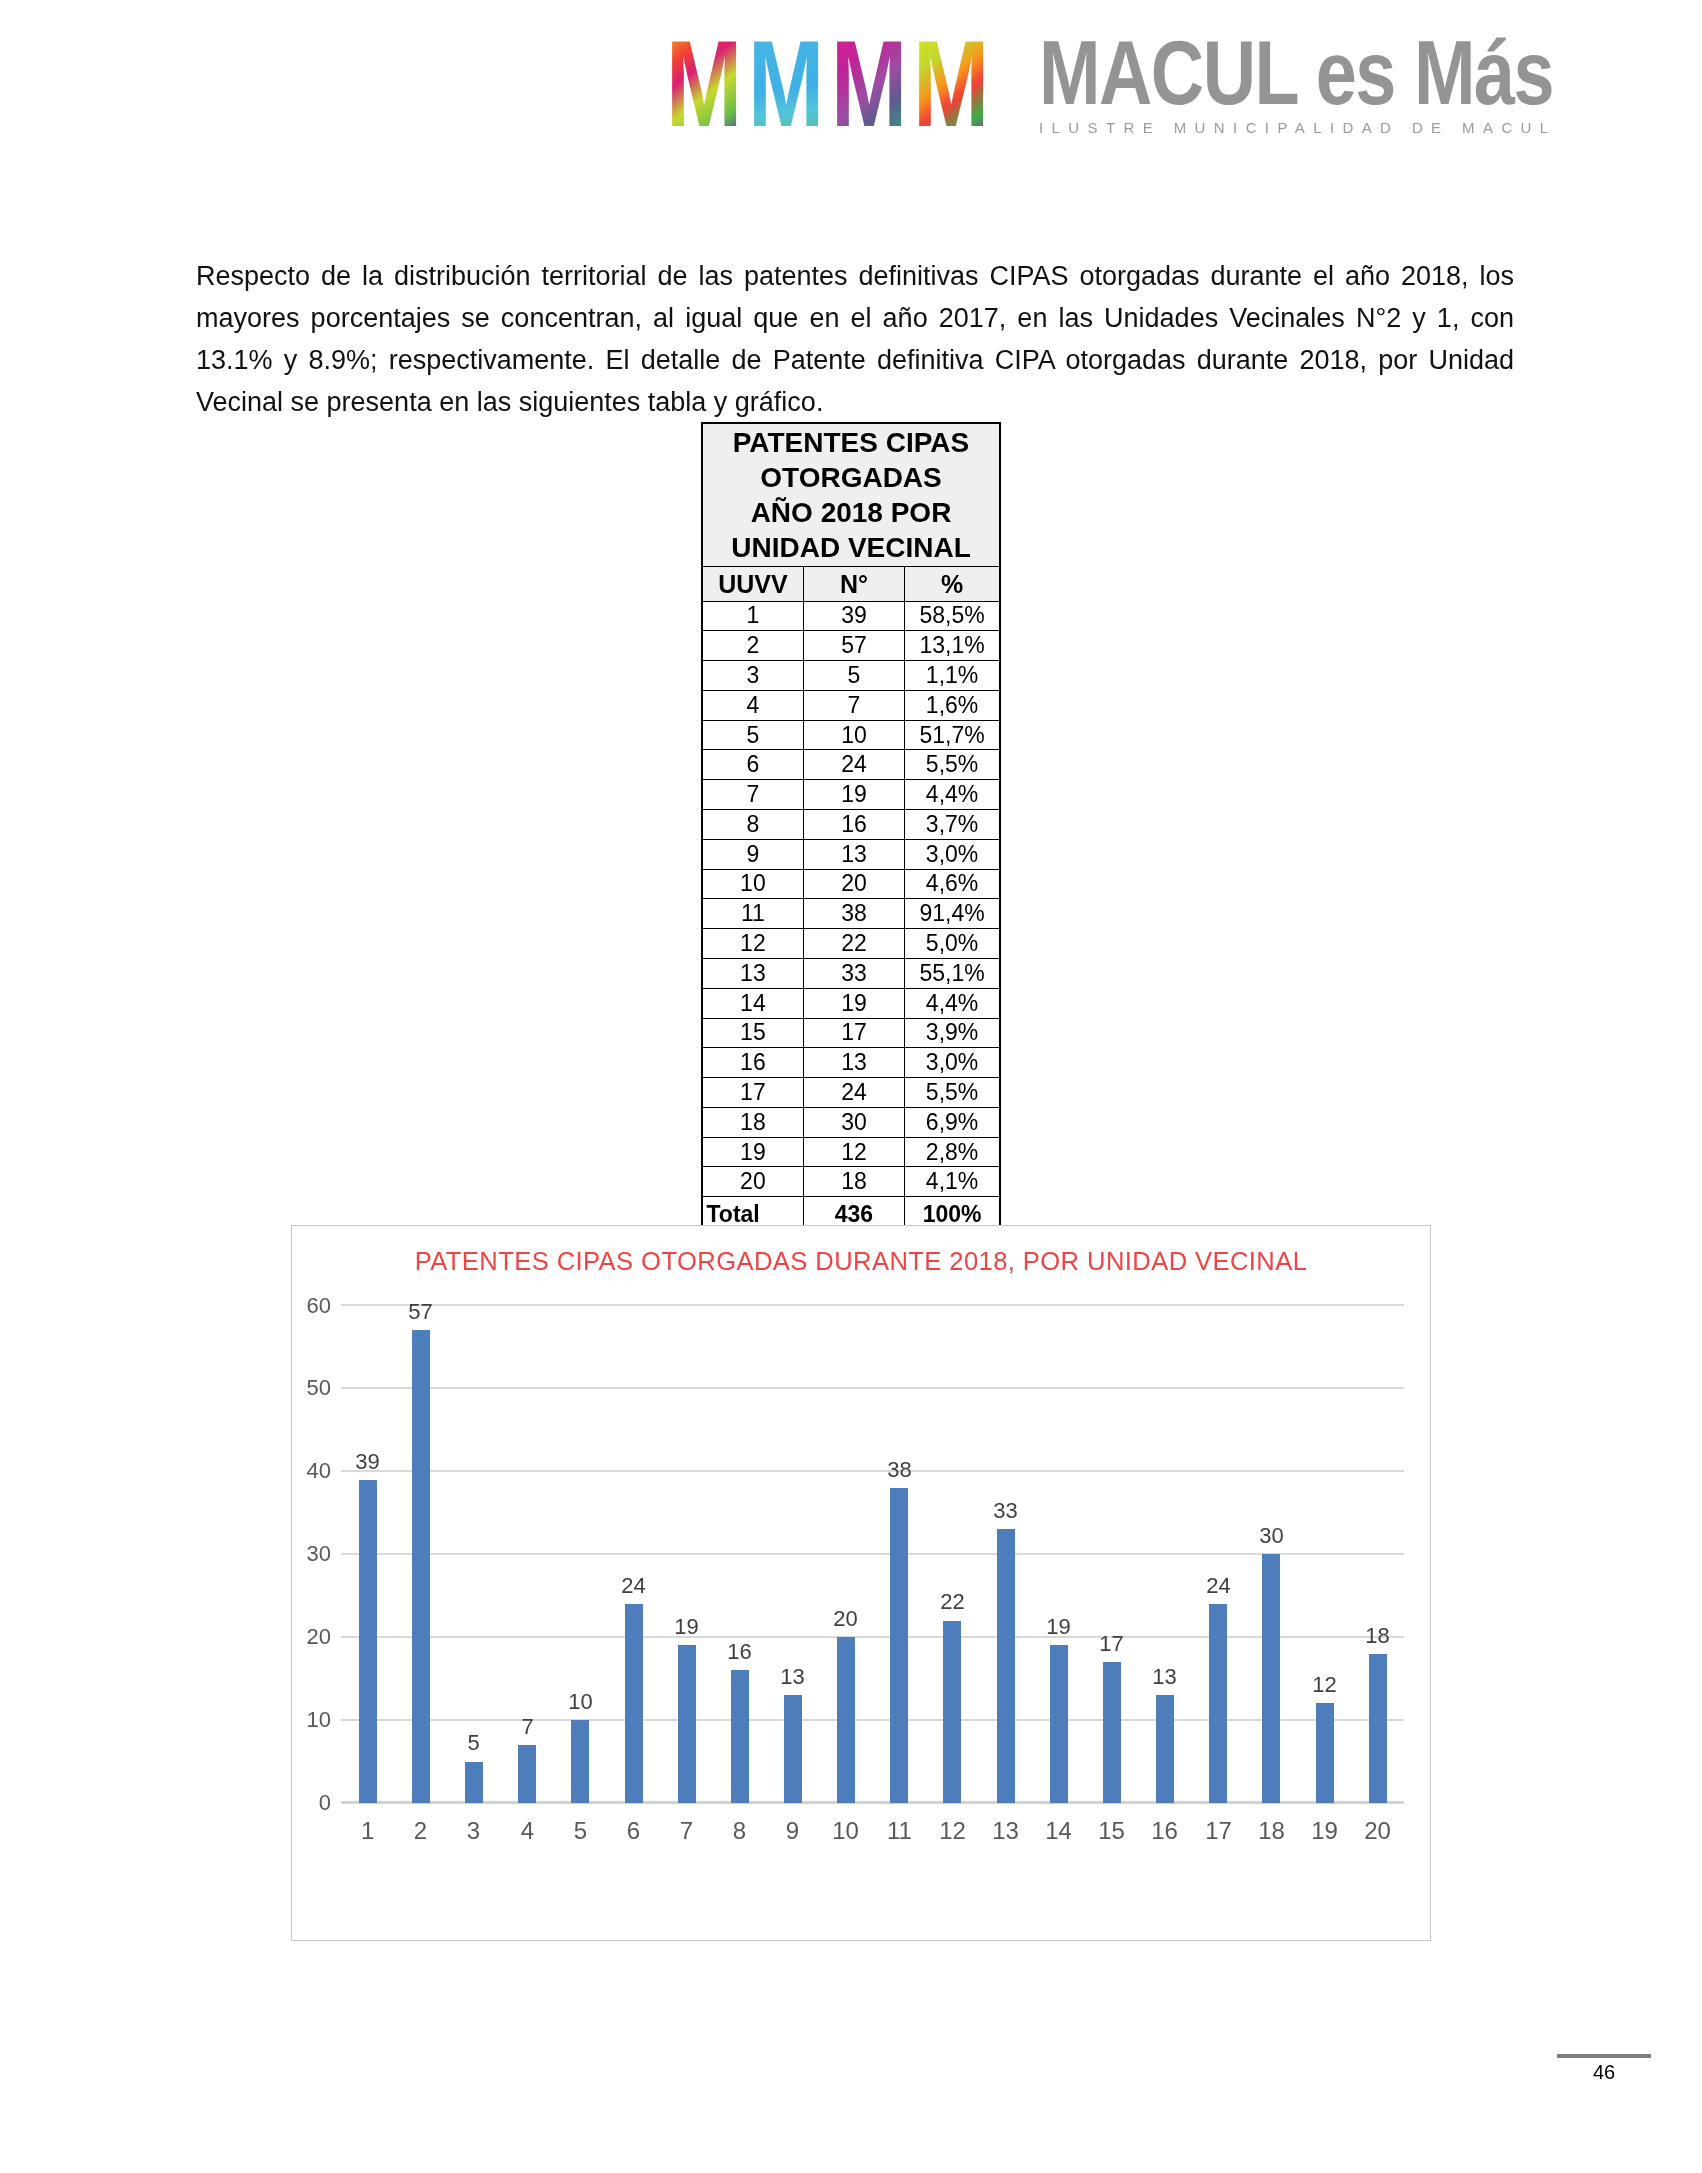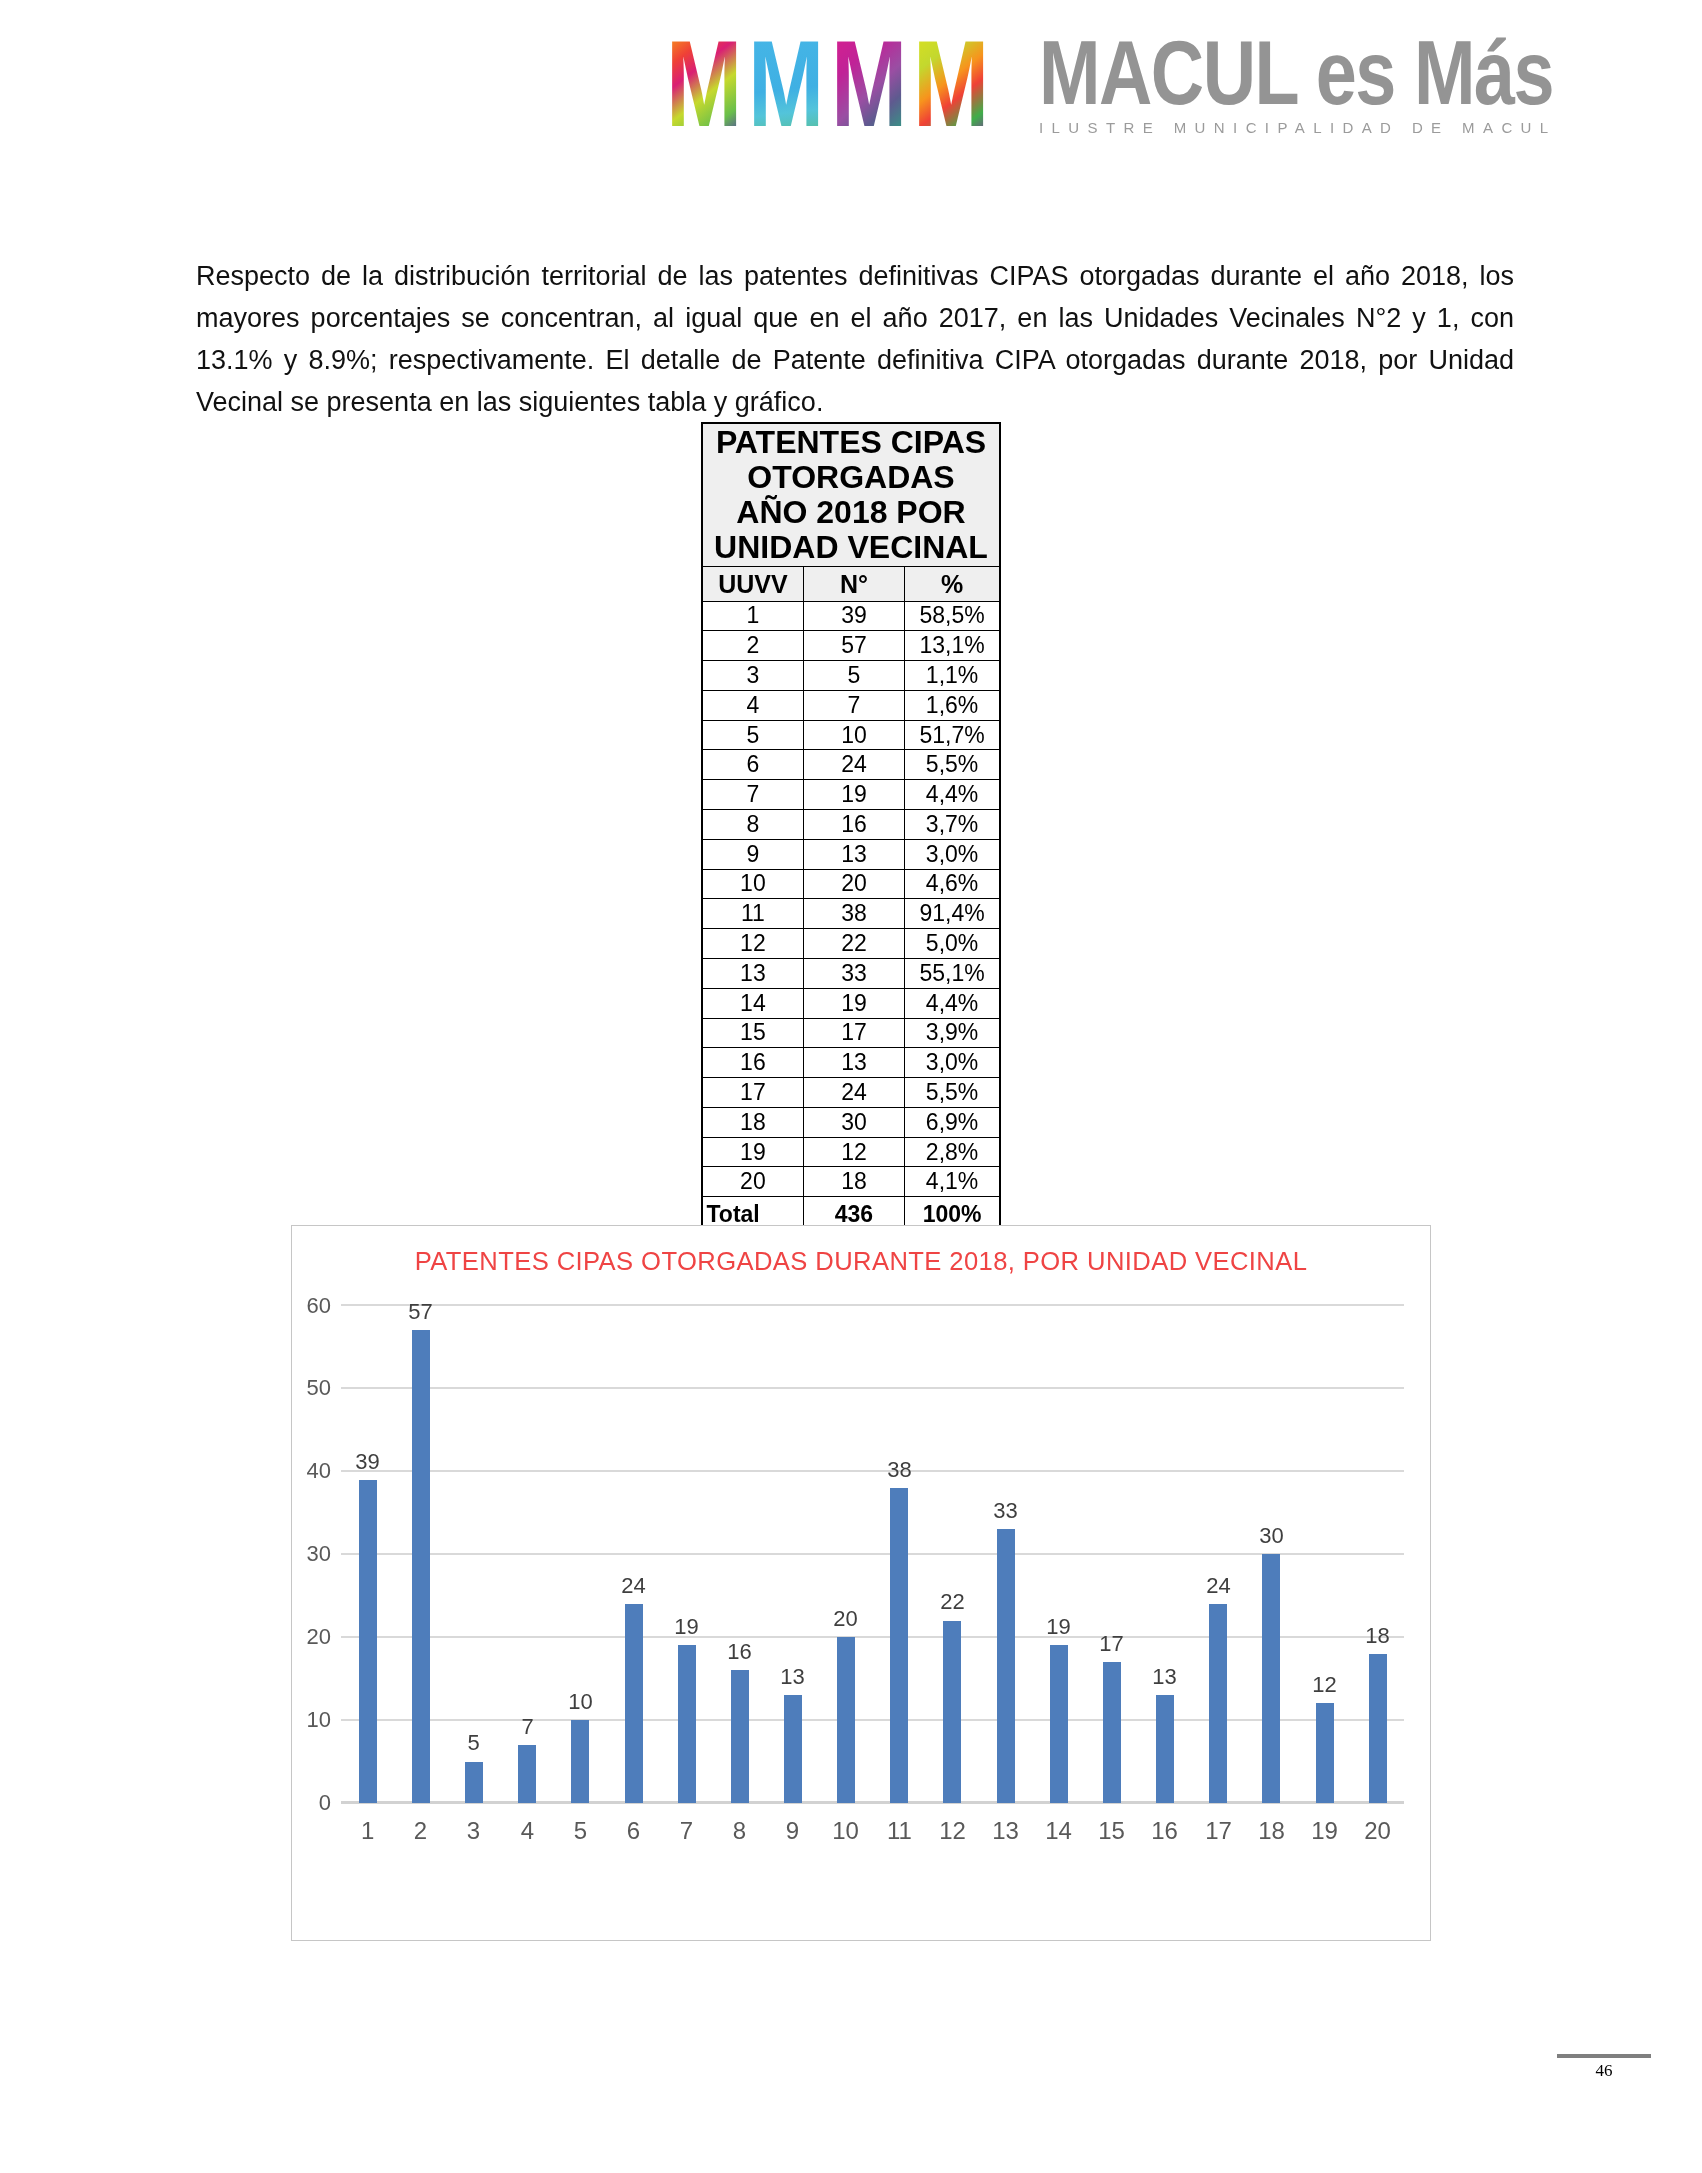--- a/index.html
+++ b/index.html
@@ -36,21 +36,21 @@
   }
 
   
   .uv-table{
     position:absolute;left:701px;top:422px;width:300px;
     border-collapse:collapse;font-size:23px;color:#000;
     border:2.6px solid #000;table-layout:fixed;
   }
   .uv-table th,.uv-table td{border:1.8px solid #000;padding:0.9px 3.5px;line-height:27px;}
   .uv-table .tbl-title{
-    background:#efefef;font-weight:bold;text-align:center;font-size:32px;line-height:35px;
+    background:#efefef;font-weight:bold;text-align:center;font-size:28px;line-height:35px;
   }
   .uv-table thead th{background:#efefef;font-weight:bold;text-align:center;font-size:25px;line-height:32px;}
   .uv-table td{text-align:center;}
   .uv-table tr.total-row td{font-weight:bold;line-height:32px;}
   .uv-table tr.total-row td:first-child{text-align:left;}
 
   
   .chart-box{
     position:absolute;left:291px;top:1225px;width:1140px;height:716px;
     border:1.8px solid #c6c6c6;background:#fff;box-sizing:border-box;
@@ -77,21 +77,21 @@
   }
   .x-axis-title{
     position:absolute;left:0;width:100%;text-align:center;
     font-size:22px;color:#595959;
   }
 
   
   .footer-line{position:absolute;left:1557px;top:2054px;width:94px;height:3.5px;background:#7f7f7f;}
   .page-number{
     position:absolute;left:1557px;top:2061px;width:94px;text-align:center;
-    font-size:17px;color:#000;font-family:Liberation Serif, serif;
+    font-size:20px;color:#000;
   }
 </style>
 </head>
 <body>
 
 <div class="page">
 
   <div class="logo">
     <div class="logo-ms">
       <span class="logo-m m1">M</span>

